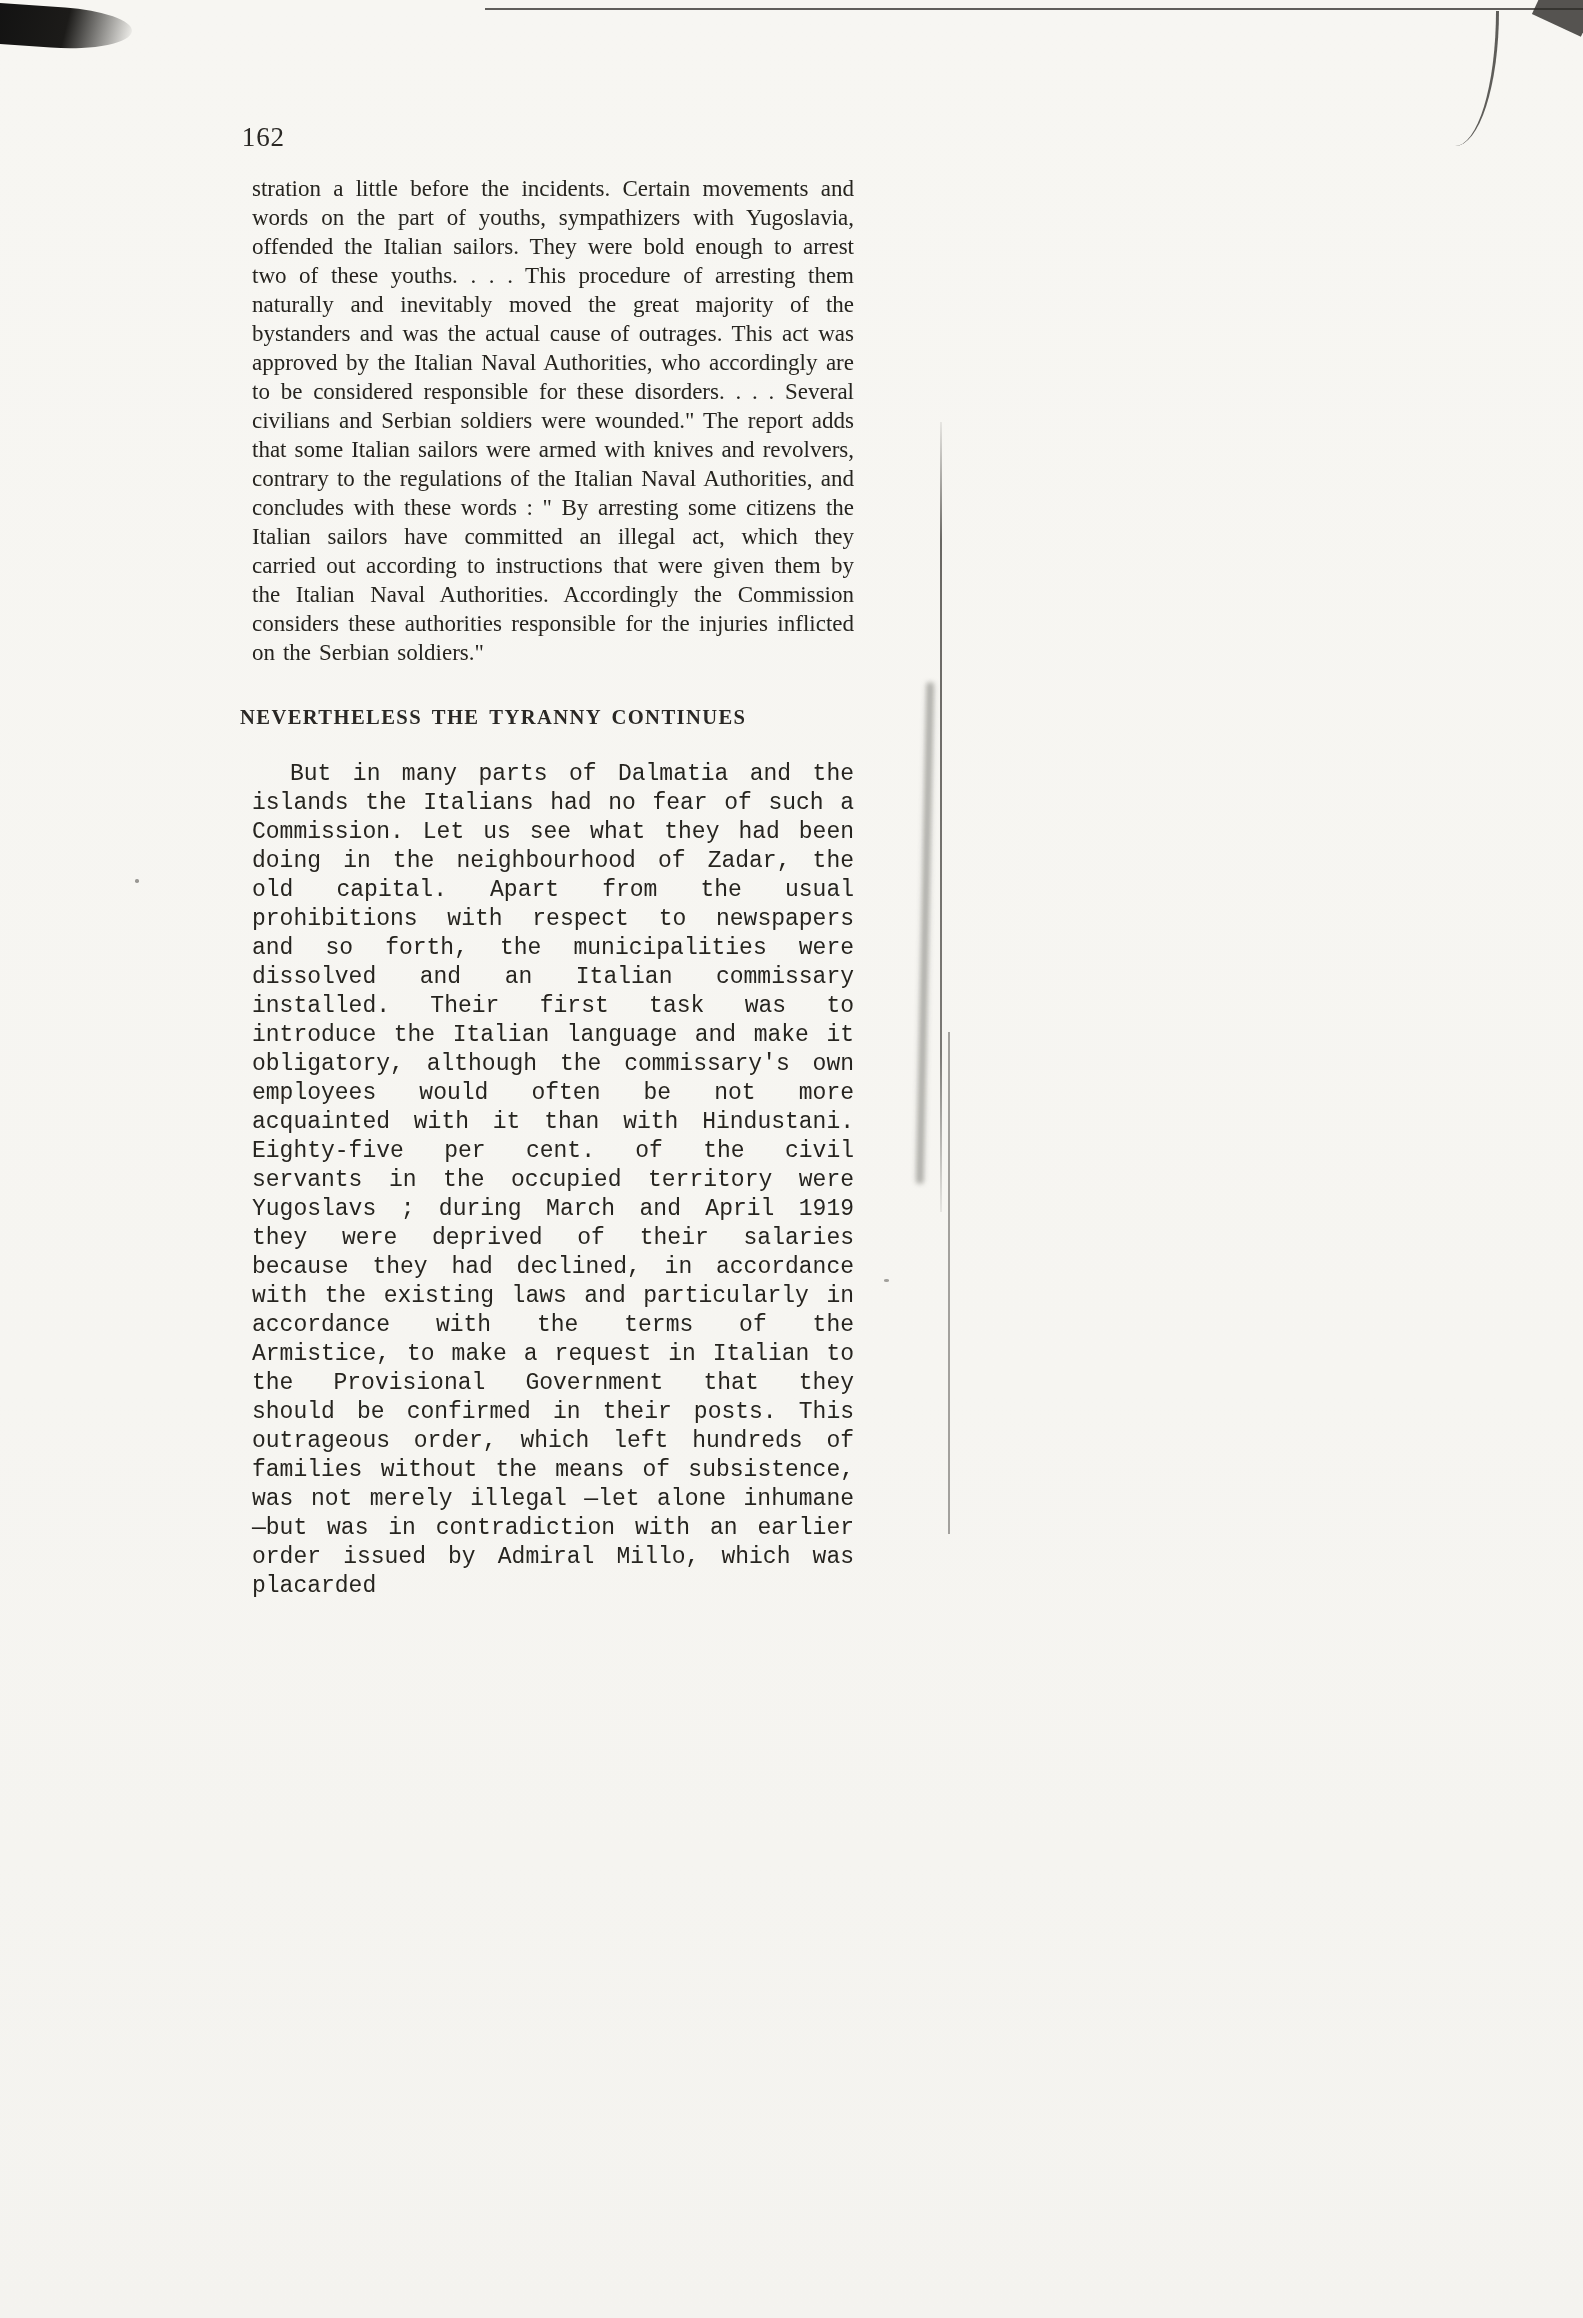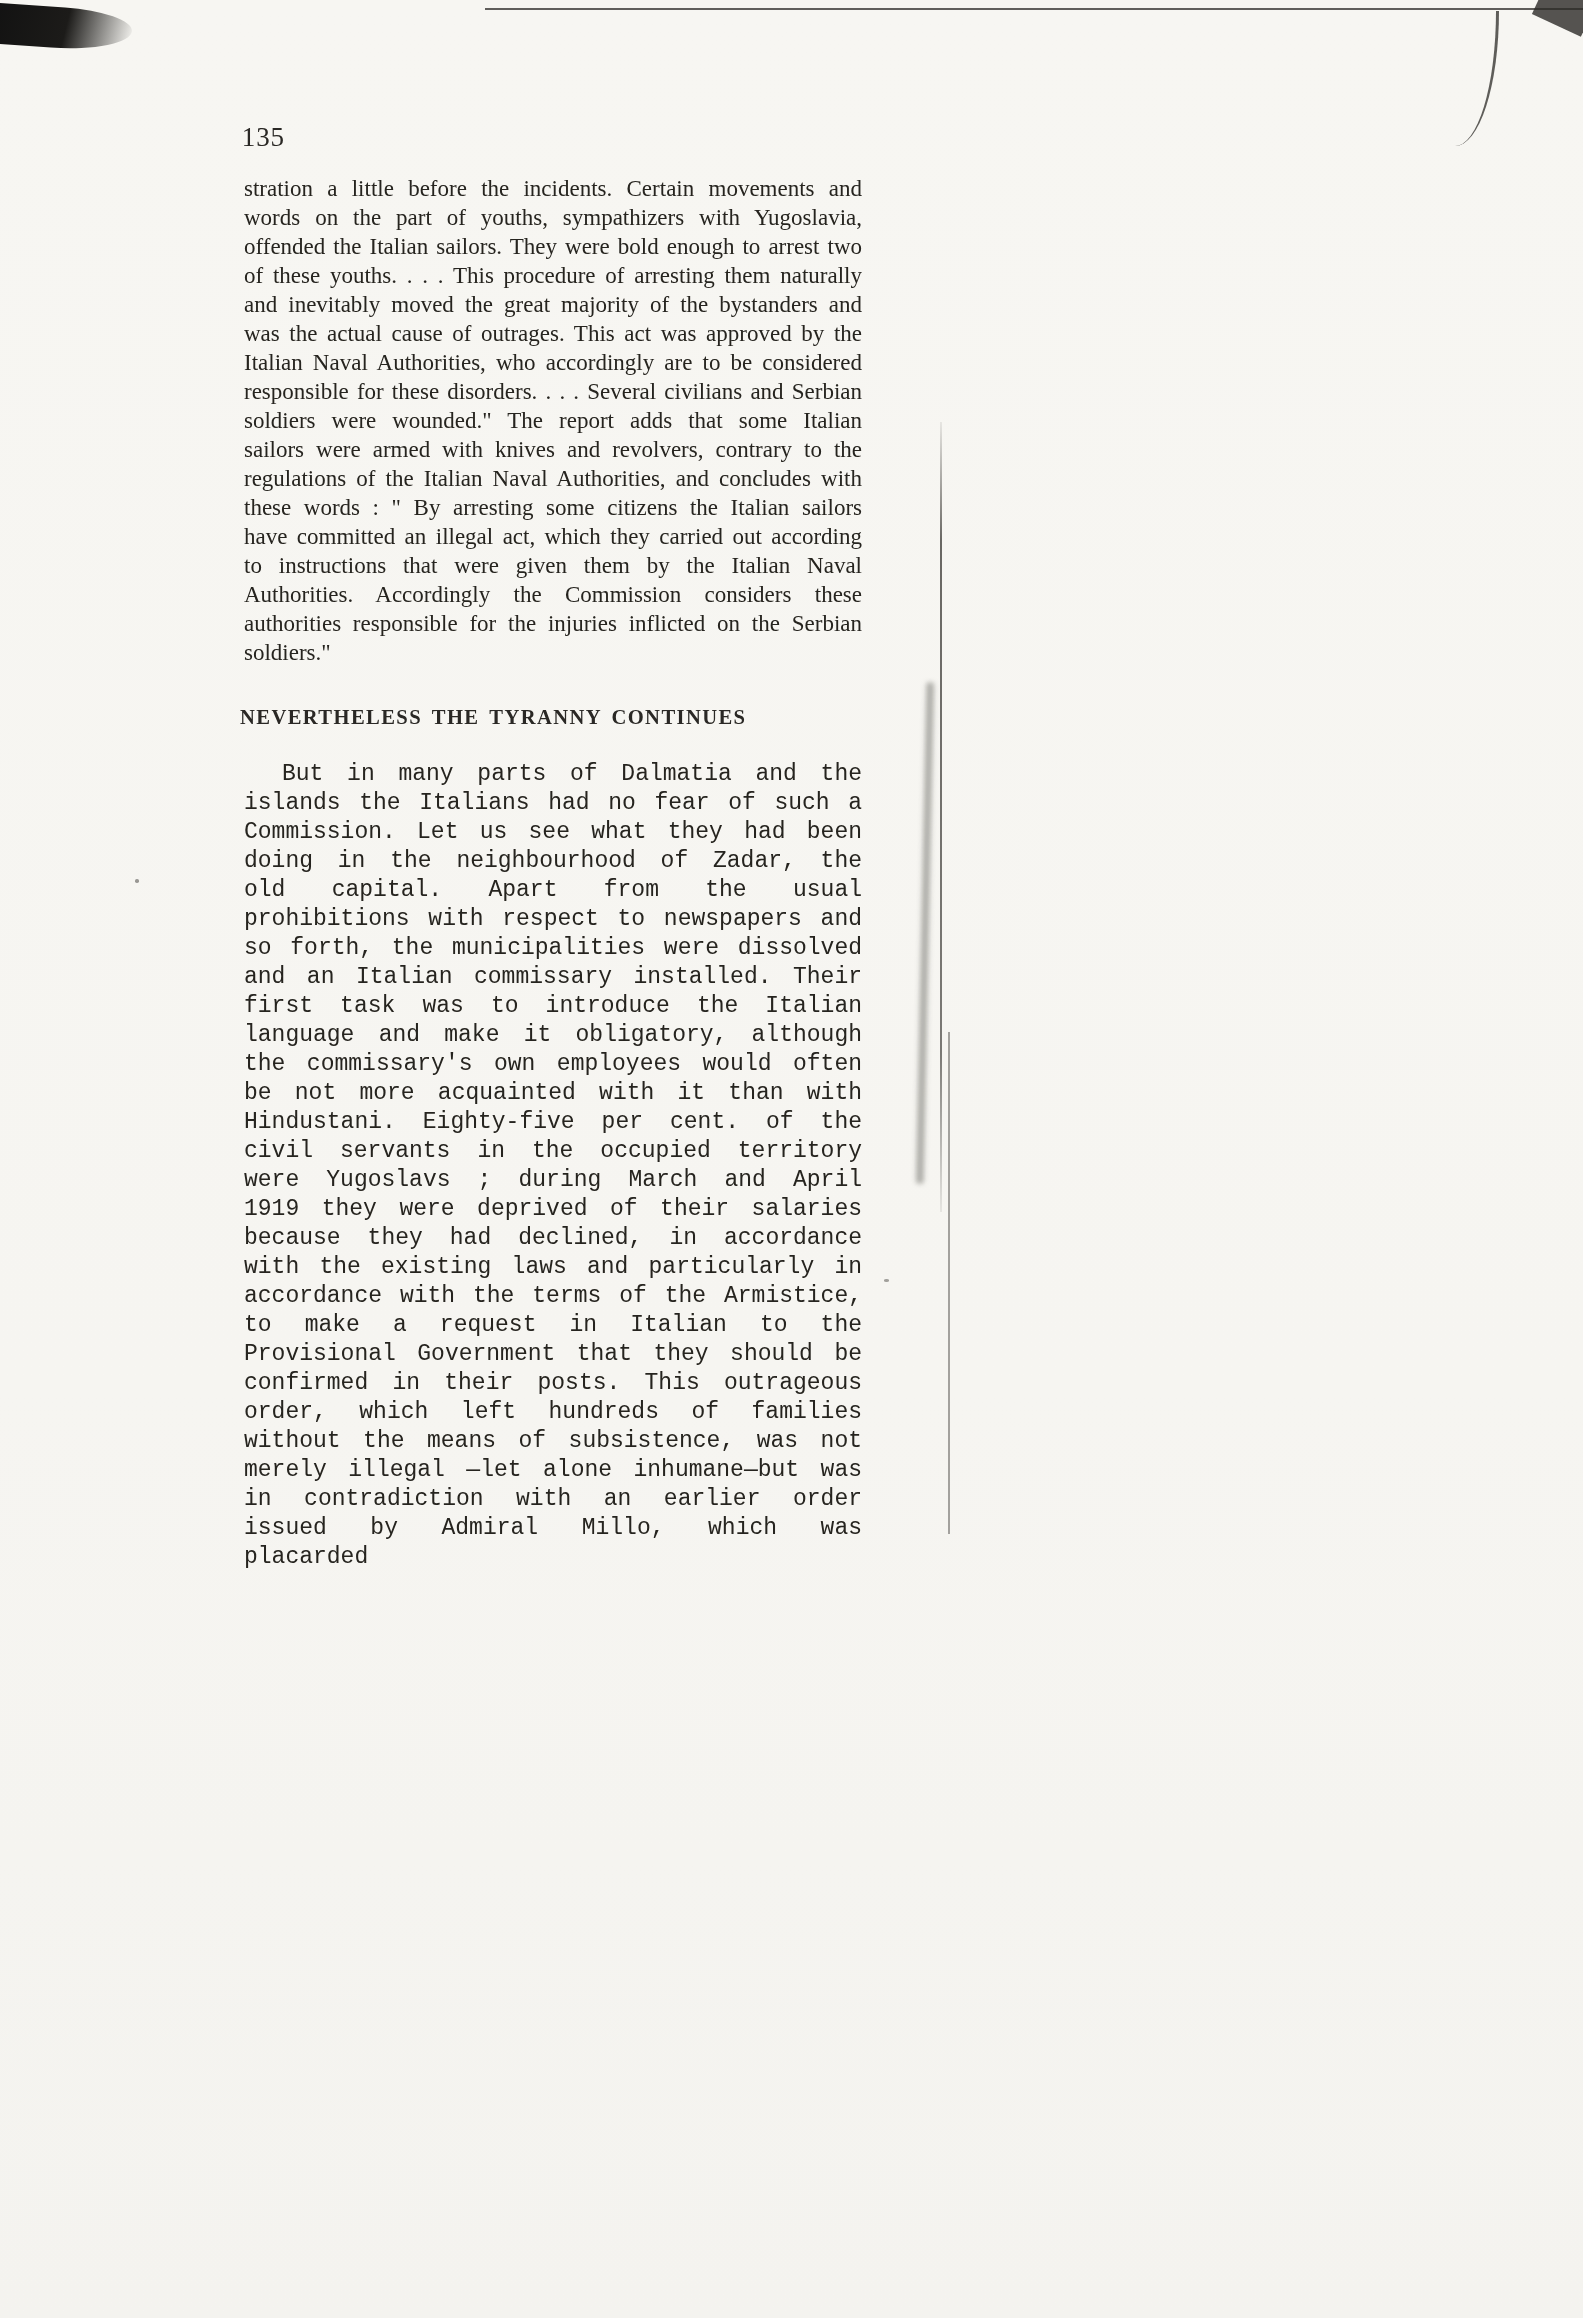--- a/index.html
+++ b/index.html
@@ -105,21 +105,21 @@
   .running-title {
     display: block;
     text-align: center;
     font-size: 28px;
     font-weight: 700;
     letter-spacing: 1.8px;
     color: #2a2825;
     white-space: nowrap;
   }
   p.body-para {
-    margin: 4px;
+    margin: 12px;
     font-size: 23px;
     line-height: 29px;
     text-align: justify;
     word-spacing: 2.2px;
     color: #26241f;
   }
   p.body-para.indented {
     text-indent: 38px;
     font-family: Liberation Mono, monospace;
   }
@@ -144,21 +144,21 @@
   <div class="artifact-page-curl"></div>
   <div class="artifact-vline"></div>
   <div class="artifact-smudge"></div>
   <div class="artifact-vline-2"></div>
   <div class="artifact-speck-1"></div>
   <div class="artifact-speck-2"></div>
 
   <div class="text-column">
 
     <div class="page-header">
-      <span class="page-number">135</span>
+      <span class="page-number">162</span>
     </div>
 
     <p class="body-para">stration a little before the incidents.  Certain movements and words on the part of youths, sympathizers with Yugoslavia, offended the Italian sailors.  They were bold enough to arrest two of these youths. . . . This procedure of arresting them naturally and inevitably moved the great majority of the bystanders and was the actual cause of outrages.  This act was approved by the Italian Naval Authorities, who accordingly are to be considered responsible for these disorders. . . . Several civilians and Serbian soldiers were wounded."  The report adds that some Italian sailors were armed with knives and revolvers, contrary to the regulations of the Italian Naval Authorities, and concludes with these words : " By arresting some citizens the Italian sailors have committed an illegal act, which they carried out according to instructions that were given them by the Italian Naval Authorities.  Accordingly the Commission considers these authorities responsible for the injuries inflicted on the Serbian soldiers."</p>
 
     <h2 class="section-heading">NEVERTHELESS THE TYRANNY CONTINUES</h2>
 
     <p class="body-para indented">But in many parts of Dalmatia and the islands the Italians had no fear of such a Commission.  Let us see what they had been doing in the neighbourhood of Zadar, the old capital.  Apart from the usual prohibitions with respect to newspapers and so forth, the municipalities were dissolved and an Italian commissary installed.  Their first task was to introduce the Italian language and make it obligatory, although the commissary's own employees would often be not more acquainted with it than with Hindustani.  Eighty-five per cent. of the civil servants in the occupied territory were Yugoslavs ; during March and April 1919 they were deprived of their salaries because they had declined, in accordance with the existing laws and particularly in accordance with the terms of the Armistice, to make a request in Italian to the Provisional Government that they should be confirmed in their posts.  This outrageous order, which left hundreds of families without the means of subsistence, was not merely illegal —let alone inhumane—but was in contradiction with an earlier order issued by Admiral Millo, which was placarded</p>
 
   </div>
 

